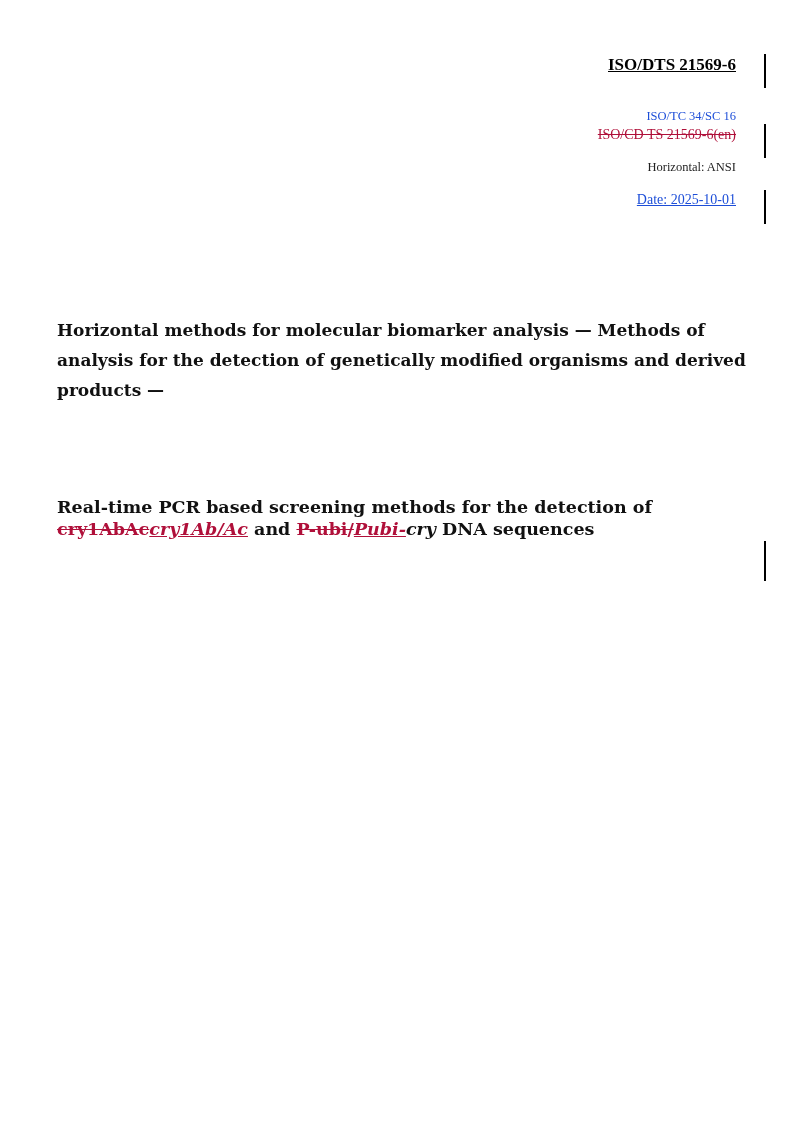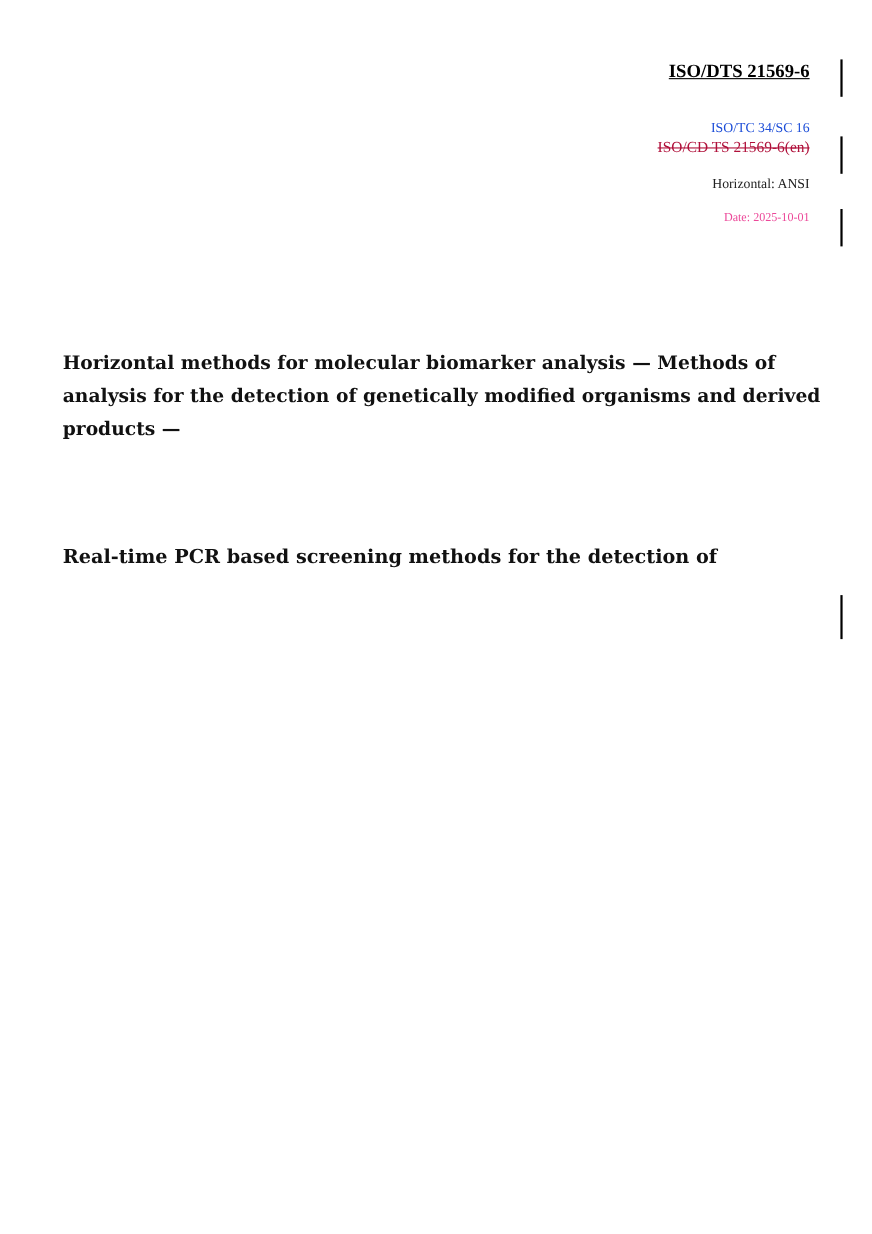--- a/index.html
+++ b/index.html
@@ -2,21 +2,21 @@
 <html><head>
 <meta charset="utf-8">
 <style>
   html, body { margin:0; padding:0; background:#ffffff; }
   body { width:793px; height:1122px; position:relative; overflow:hidden; font-family:"DejaVu Serif", serif; color:#111; }
   .meta { position:absolute; right:57px; text-align:right; font-family:"Liberation Serif", serif; }
   .ref { top:55px; font-size:17px; font-weight:bold; color:#000000; text-decoration:underline; }
   .tc { top:93px; font-size:12.5px; color:#1d4ed8;margin-top:16px; }
   .old { top:127px; font-size:14px; color:#b0103a; text-decoration:line-through; }
   .sec { top:160px; font-size:12.5px; color:#222; }
-  .date { top:192px; font-size:11px; color:#ec4899; }
+  .date { top:192px; font-size:14px; color:#1d4ed8; text-decoration:underline; }
   .bar { position:absolute; left:764px; width:1.5px; background:#000; }
   .title { position:absolute; left:57px; top:315px; width:690px; font-size:17px; font-weight:bold; line-height:30px; }
   .part { position:absolute; left:57px; top:496px; width:690px; font-size:17.5px; font-weight:bold; line-height:22px; }
   .del { color:#b0103a; text-decoration:line-through; }
   .ins { color:#b0103a; text-decoration:underline; font-style:italic; }
   .it { font-style:italic; }
 </style>
 </head>
 <body>
 
@@ -28,13 +28,14 @@
 
 <div class="bar" style="top:54px;height:34px;"></div>
 <div class="bar" style="top:124px;height:34px;"></div>
 <div class="bar" style="top:190px;height:34px;"></div>
 <div class="bar" style="top:541px;height:40px;"></div>
 
 <div class="title">Horizontal methods for molecular biomarker analysis — Methods of analysis for the detection of genetically modified organisms and derived products —</div>
 
 <div class="part">
   <div>Real-time PCR based screening methods for the detection of</div>
+  <div><span class="del">cry1AbAc</span><span class="ins">cry1Ab/Ac</span><span> and </span><span class="del">P-ubi/</span><span class="ins">Pubi-</span><span class="it">cry</span><span> DNA sequences</span></div>
 </div>
 
 </body></html>

